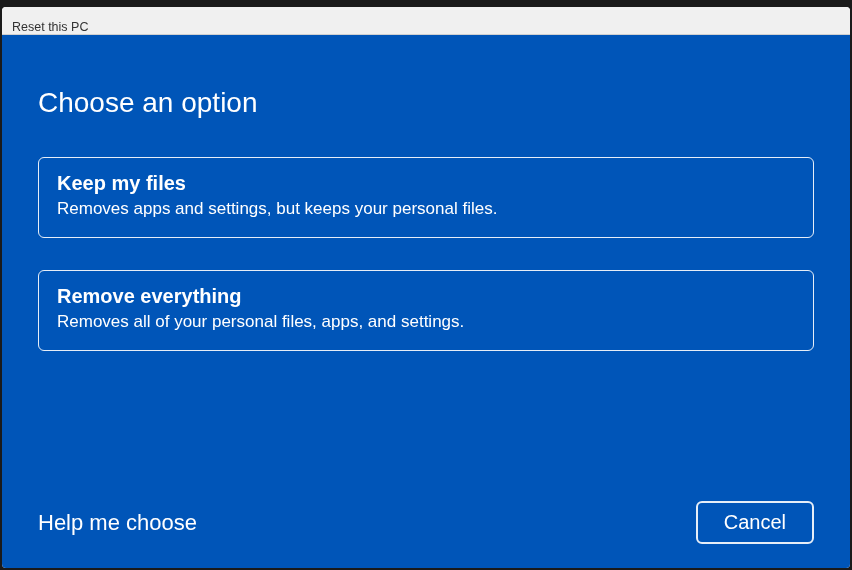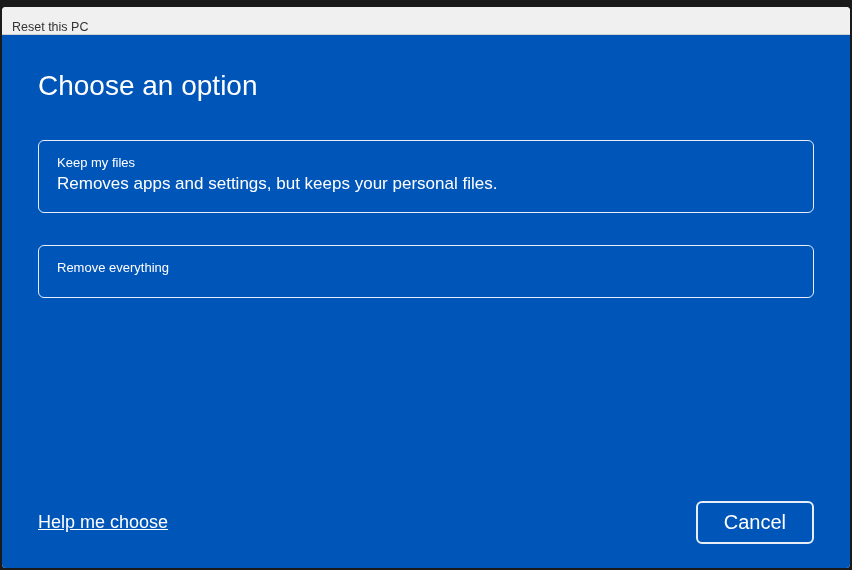--- a/index.html
+++ b/index.html
@@ -47,57 +47,56 @@
       position: relative;
       padding: 0 36px;
       color: #fff;
       display: flex;
       flex-direction: column;
     }
     
     .heading {
       font-size: 28px;
       font-weight: 400;
-      margin-top: 35px;
+      margin-top: 52px;
       margin-bottom: 38px;
     }
     
     .option-card {
       border: 1.5px solid rgba(255,255,255,0.9);
       border-radius: 6px;
       padding: 14px 18px 18px 18px;
       margin-bottom: 32px;
       cursor: pointer;
     }
     
     .option-title {
-      font-size: 13px;
-      font-weight: 400;
+      font-size: 20px;
+      font-weight: 700;
       margin-bottom: 4px;
     }
     
     .option-desc {
       font-size: 17px;
       font-weight: 400;
     }
     
     .footer {
       position: absolute;
       bottom: 24px;
       left: 36px;
       right: 36px;
       display: flex;
       justify-content: space-between;
       align-items: center;
     }
     
     .help-link {
       color: #fff;
-      font-size: 18px;
-      text-decoration: underline;
+      font-size: 22px;
       cursor: pointer;
     }
     
     .cancel-button {
       background: transparent;
       border: 2px solid rgba(255,255,255,0.9);
       border-radius: 6px;
       color: #fff;
       font-size: 20px;
       font-family: inherit;
@@ -154,20 +153,21 @@
 
     <h1 class="heading">Choose an option</h1>
 
     <div class="option-card">
       <div class="option-title">Keep my files</div>
       <div class="option-desc">Removes apps and settings, but keeps your personal files.</div>
     </div>
 
     <div class="option-card">
       <div class="option-title">Remove everything</div>
+      <div class="option-desc">Removes all of your personal files, apps, and settings.</div>
     </div>
 
 
     <div class="footer">
       <a class="help-link">Help me choose</a>
       <button class="cancel-button">Cancel</button>
     </div>
 
   </div>
 

